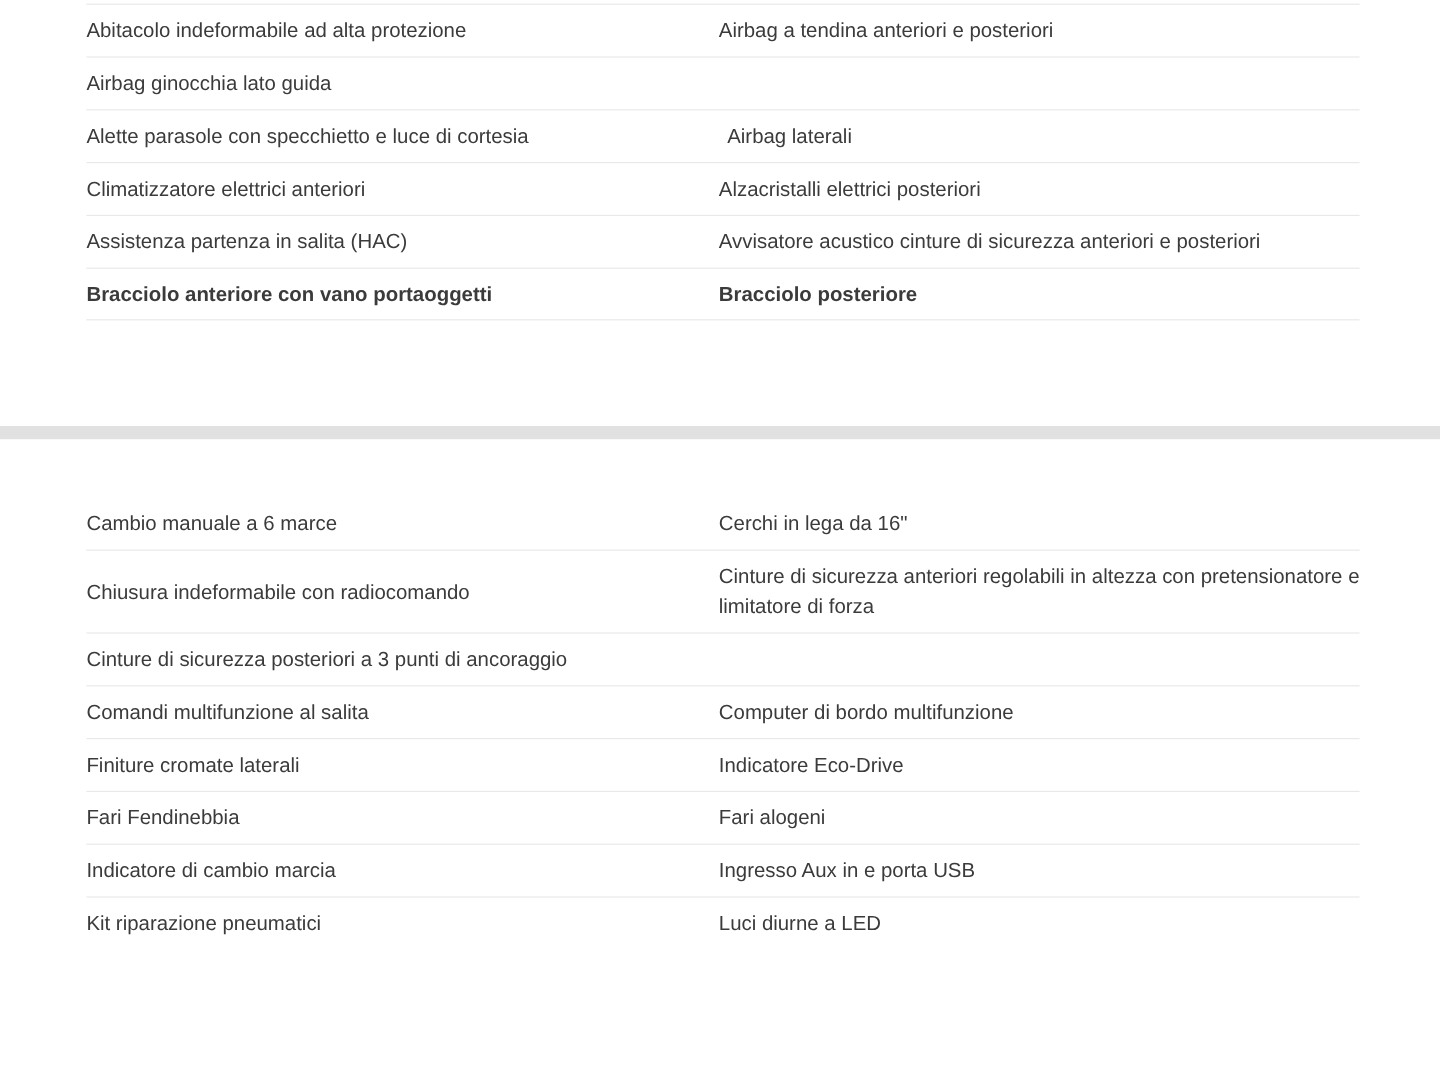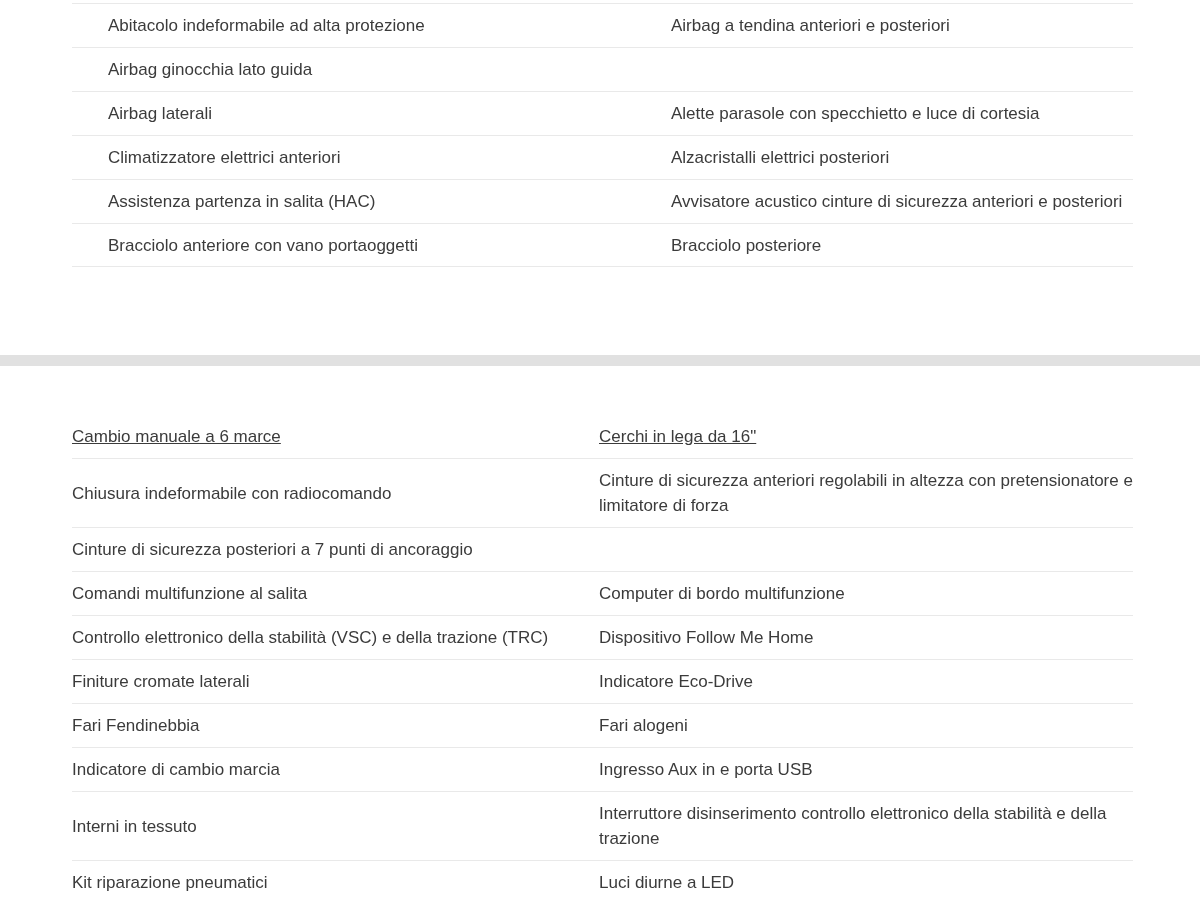--- a/index.html
+++ b/index.html
@@ -36,30 +36,30 @@
     width: 1061px;
   }
   .equip-table.section-one { top: 0; }
   .equip-table.section-two { top: 412px; }
   .row {
     display: flex;
     align-items: stretch;
     border-top: 1px solid var(--divider, #e9e9e9);
   }
   .section-one .row { height: 44px; box-sizing: border-box; }
-  .section-one .row:last-child { border-bottom: 1px solid var(--divider, #e9e9e9); }
-  .section-two .row:first-child { border-top: none; text-decoration: underline; }
+  .section-one .row:last-child { border-bottom: 1px solid var(--divider, #e9e9e9); font-weight: bold; }
+  .section-two .row:first-child { border-top: none; }
   .cell {
     display: flex;
     align-items: center;
     box-sizing: border-box;
     line-height: 25px;
     padding: 9px 0;
   }
-  .section-one .cell { padding: 0; margin-left: 36px; }
+  .section-one .cell { padding: 0; }
   .cell.left {
     flex: 0 0 527px;
     width: 527px;
     white-space: nowrap;
   }
   .cell.right {
     flex: 0 0 534px;
     width: 534px;
   }
 </style>
@@ -71,22 +71,22 @@
 <div class="content">
   <div class="equip-table section-one">
       <div class="row">
         <div class="cell left">Abitacolo indeformabile ad alta protezione</div>
         <div class="cell right">Airbag a tendina anteriori e posteriori</div>
       </div>
       <div class="row">
         <div class="cell right">Airbag ginocchia lato guida</div>
       </div>
       <div class="row">
+        <div class="cell right">Alette parasole con specchietto e luce di cortesia</div>
         <div class="cell left">Airbag laterali</div>
-        <div class="cell right">Alette parasole con specchietto e luce di cortesia</div>
       </div>
       <div class="row">
         <div class="cell left">Climatizzatore elettrici anteriori</div>
         <div class="cell right">Alzacristalli elettrici posteriori</div>
       </div>
       <div class="row">
         <div class="cell left">Assistenza partenza in salita (HAC)</div>
         <div class="cell right">Avvisatore acustico cinture di sicurezza anteriori e posteriori</div>
       </div>
       <div class="row">
@@ -97,44 +97,36 @@
   <div class="equip-table section-two">
       <div class="row">
         <div class="cell left">Cambio manuale a 6 marce</div>
         <div class="cell right">Cerchi in lega da 16"</div>
       </div>
       <div class="row">
         <div class="cell left">Chiusura indeformabile con radiocomando</div>
         <div class="cell right">Cinture di sicurezza anteriori regolabili in altezza con pretensionatore e limitatore di forza</div>
       </div>
       <div class="row">
-        <div class="cell left">Cinture di sicurezza posteriori a 7 punti di ancoraggio</div>
+        <div class="cell left">Cinture di sicurezza posteriori a 3 punti di ancoraggio</div>
       </div>
       <div class="row">
         <div class="cell left">Comandi multifunzione al salita</div>
         <div class="cell right">Computer di bordo multifunzione</div>
-      </div>
-      <div class="row">
-        <div class="cell left">Controllo elettronico della stabilità (VSC) e della trazione (TRC)</div>
-        <div class="cell right">Dispositivo Follow Me Home</div>
       </div>
       <div class="row">
         <div class="cell left">Finiture cromate laterali</div>
         <div class="cell right">Indicatore Eco-Drive</div>
       </div>
       <div class="row">
         <div class="cell left">Fari Fendinebbia</div>
         <div class="cell right">Fari alogeni</div>
       </div>
       <div class="row">
         <div class="cell left">Indicatore di cambio marcia</div>
         <div class="cell right">Ingresso Aux in e porta USB</div>
       </div>
       <div class="row">
-        <div class="cell left">Interni in tessuto</div>
-        <div class="cell right">Interruttore disinserimento controllo elettronico della stabilità e della trazione</div>
-      </div>
-      <div class="row">
         <div class="cell left">Kit riparazione pneumatici</div>
         <div class="cell right">Luci diurne a LED</div>
       </div>
     </div>
 </div>
 
 </body></html>

